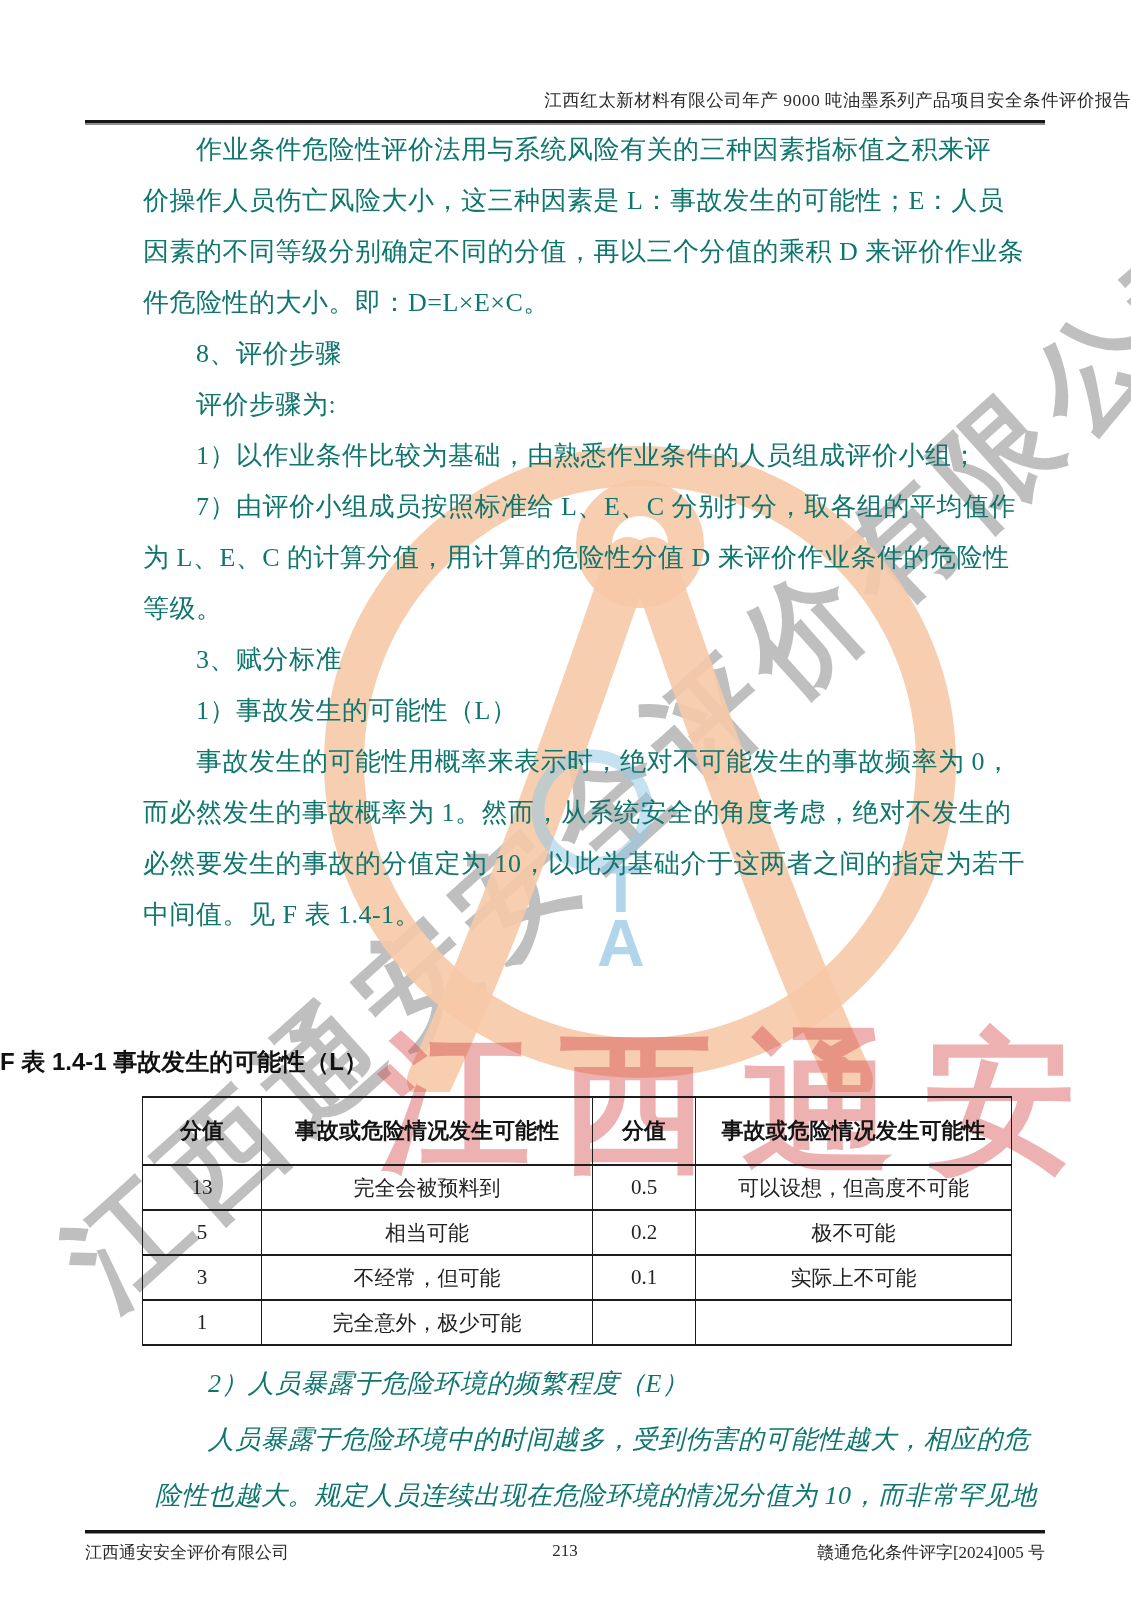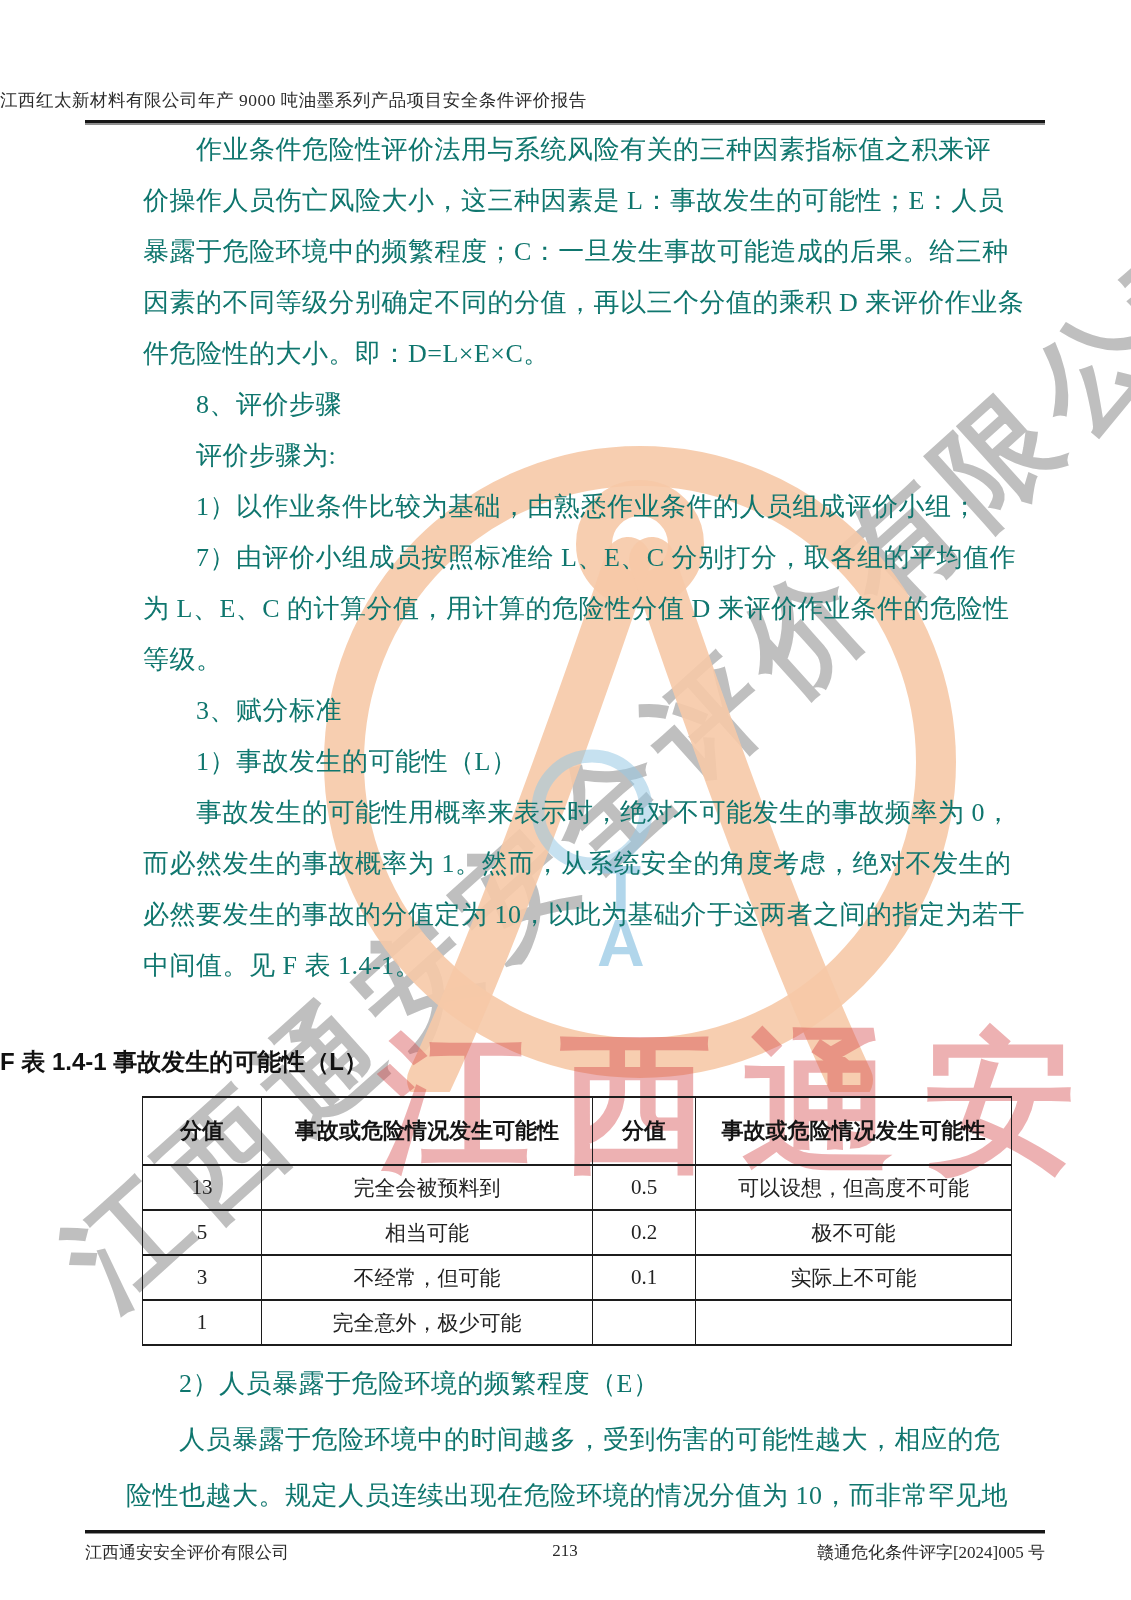--- a/index.html
+++ b/index.html
@@ -22,36 +22,36 @@
     font-weight:bold;font-size:66px;line-height:54px;color:rgba(151,200,228,0.75);
     text-align:center;
   }
   .wm-red{
     left:378px;top:1002px;white-space:nowrap;
     font-family:"Liberation Sans","DejaVu Sans",sans-serif;font-weight:bold;
     font-size:152px;letter-spacing:30px;color:rgba(213,68,72,0.42);
   }
   
   .hdr-title{
-    position:absolute;z-index:1;top:88px;left:0;width:100%;text-align:left;
+    position:absolute;z-index:1;top:88px;left:0;width:100%;text-align:right;
     font-size:17.5px;color:#2b2b2b;letter-spacing:0.5px;
   }
   .rule{position:absolute;z-index:1;left:85px;width:960px;}
   .rule .thick{height:3px;background:#161616;}
   .rule .thin{height:2px;background:#8f8f8f;}
   .hdr-rule{top:120px;}
   .ftr-rule{top:1530px;}
   .ftr-rule .thin{height:1px;}
   .footer{position:absolute;z-index:1;top:1541px;left:85px;width:960px;height:26px;font-size:17px;color:#2b2b2b;}
   .footer .fl{position:absolute;left:0;top:0;}
   .footer .fc{position:absolute;left:50%;top:0;transform:translateX(-50%);}
   .footer .fr{position:absolute;right:0;top:0;}
   
   .body-block{position:absolute;z-index:1;left:143px;top:124px;width:875px;}
-  .body-block2{position:absolute;z-index:1;left:126px;top:1356px;width:875px;}
+  .body-block2{position:absolute;z-index:1;left:155px;top:1356px;width:875px;font-style:italic;}
   .bline{
     height:51px;line-height:51px;font-size:26px;white-space:nowrap;
     letter-spacing:0.5px;color:#0f766e;
   }
   .body-block2 .bline{height:56px;line-height:56px;}
   .bline.ind{padding-left:53px;}
   
   .tbl-title{
     position:absolute;z-index:1;top:1046px;left:0;width:100%;text-align:left;
     font-family:"Liberation Sans","DejaVu Sans",sans-serif;font-weight:bold;
@@ -100,21 +100,20 @@
 
   <div class="hdr-title">江西红太新材料有限公司年产 9000 吨油墨系列产品项目安全条件评价报告</div>
   <div class="rule hdr-rule">
     <div class="thick"></div>
       <div class="thin"></div>
   </div>
 
   <div class="body-block">
       <div class="bline ind">作业条件危险性评价法用与系统风险有关的三种因素指标值之积来评</div>
       <div class="bline">价操作人员伤亡风险大小，这三种因素是 L：事故发生的可能性；E：人员</div>
-      <div class="bline">暴露于危险环境中的频繁程度；C：一旦发生事故可能造成的后果。给三种</div>
       <div class="bline">因素的不同等级分别确定不同的分值，再以三个分值的乘积 D 来评价作业条</div>
       <div class="bline">件危险性的大小。即：D=L×E×C。</div>
       <div class="bline ind">8、评价步骤</div>
       <div class="bline ind">评价步骤为:</div>
       <div class="bline ind">1）以作业条件比较为基础，由熟悉作业条件的人员组成评价小组；</div>
       <div class="bline ind">7）由评价小组成员按照标准给 L、E、C 分别打分，取各组的平均值作</div>
       <div class="bline">为 L、E、C 的计算分值，用计算的危险性分值 D 来评价作业条件的危险性</div>
       <div class="bline">等级。</div>
       <div class="bline ind">3、赋分标准</div>
       <div class="bline ind">1）事故发生的可能性（L）</div>

